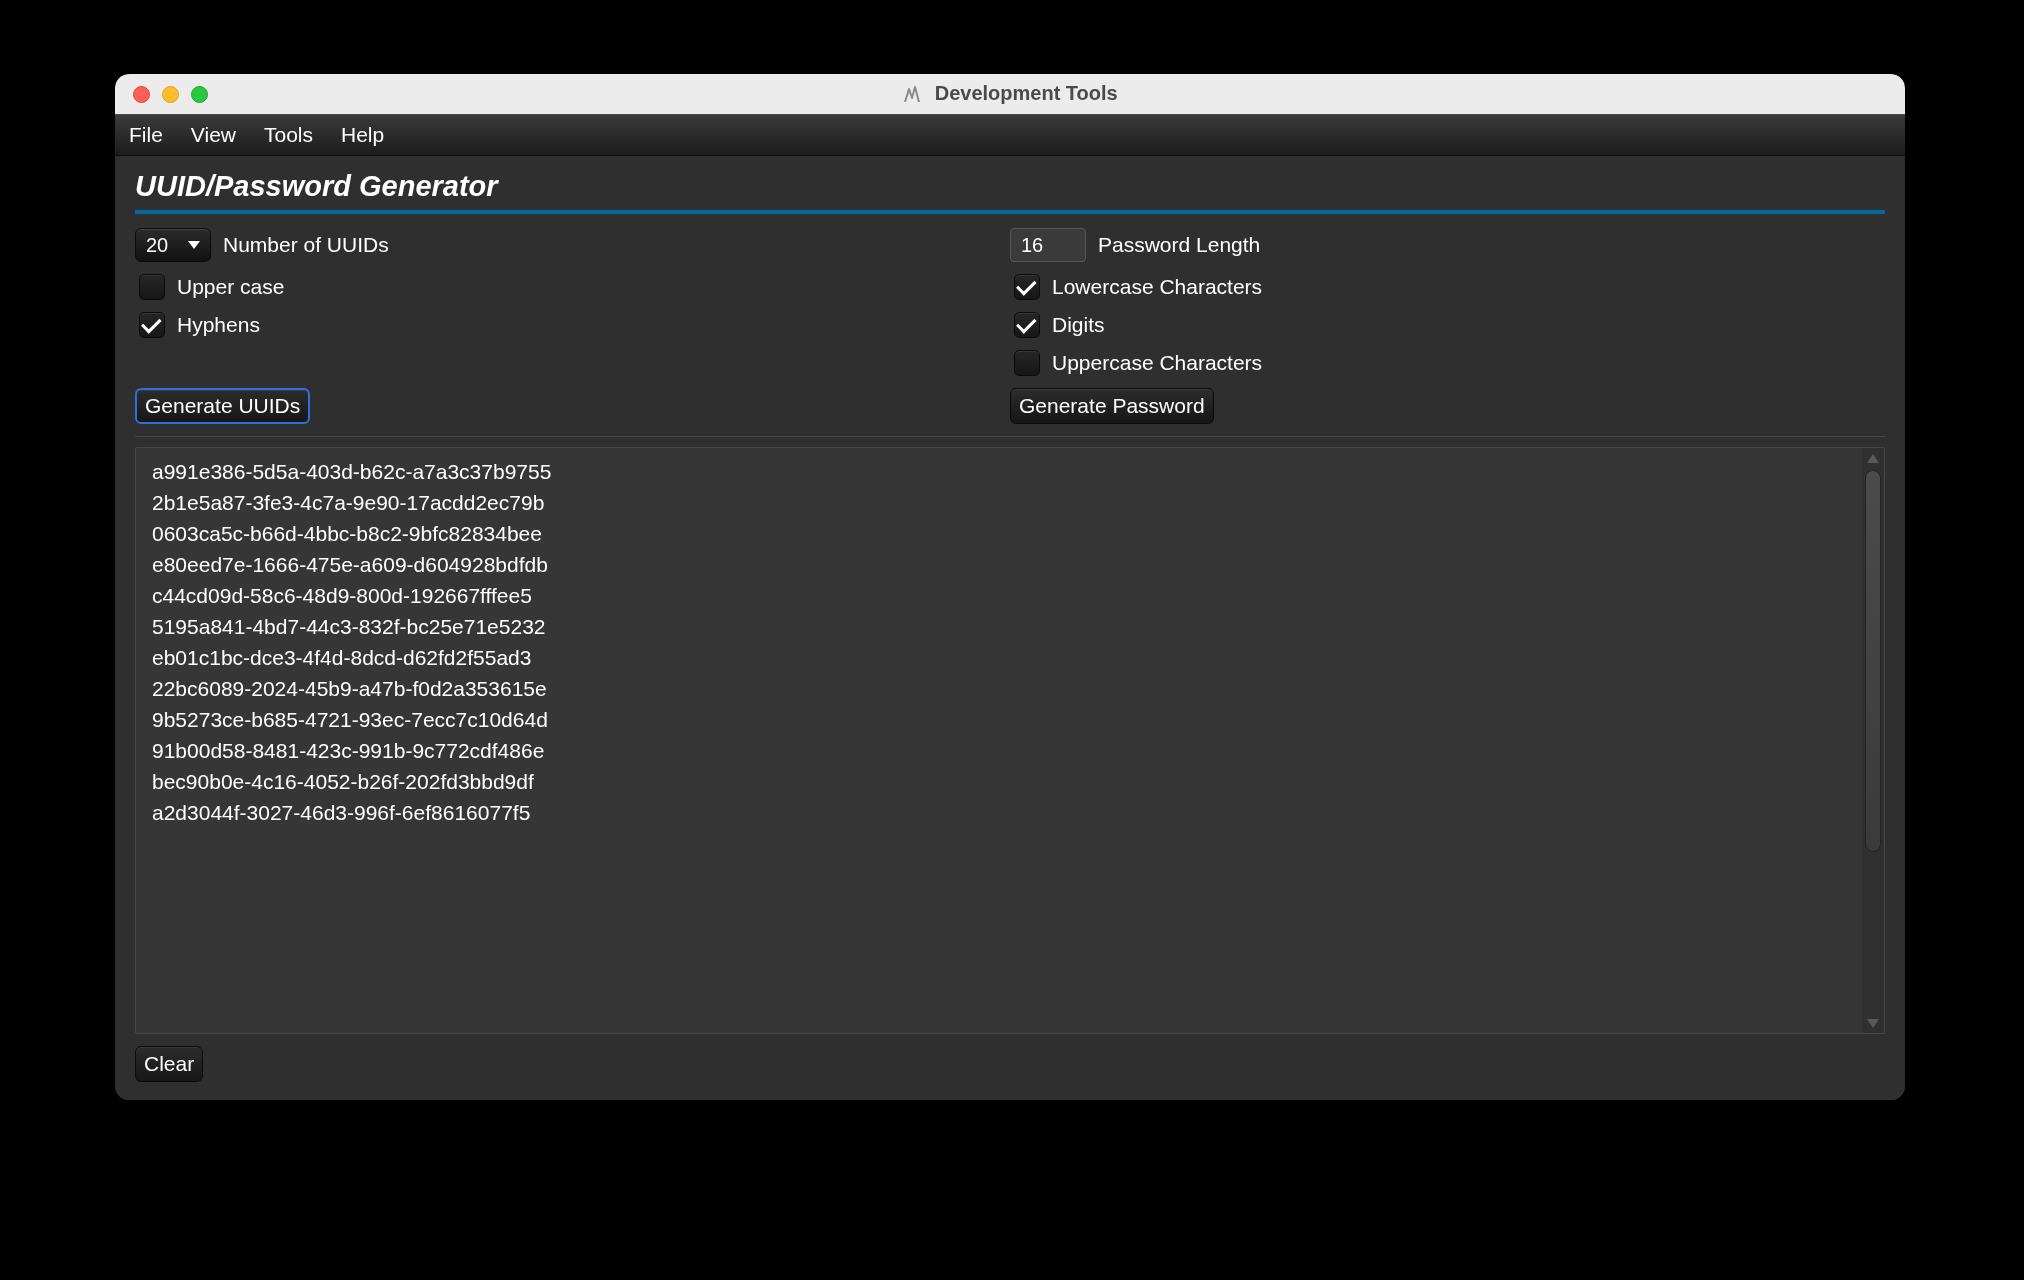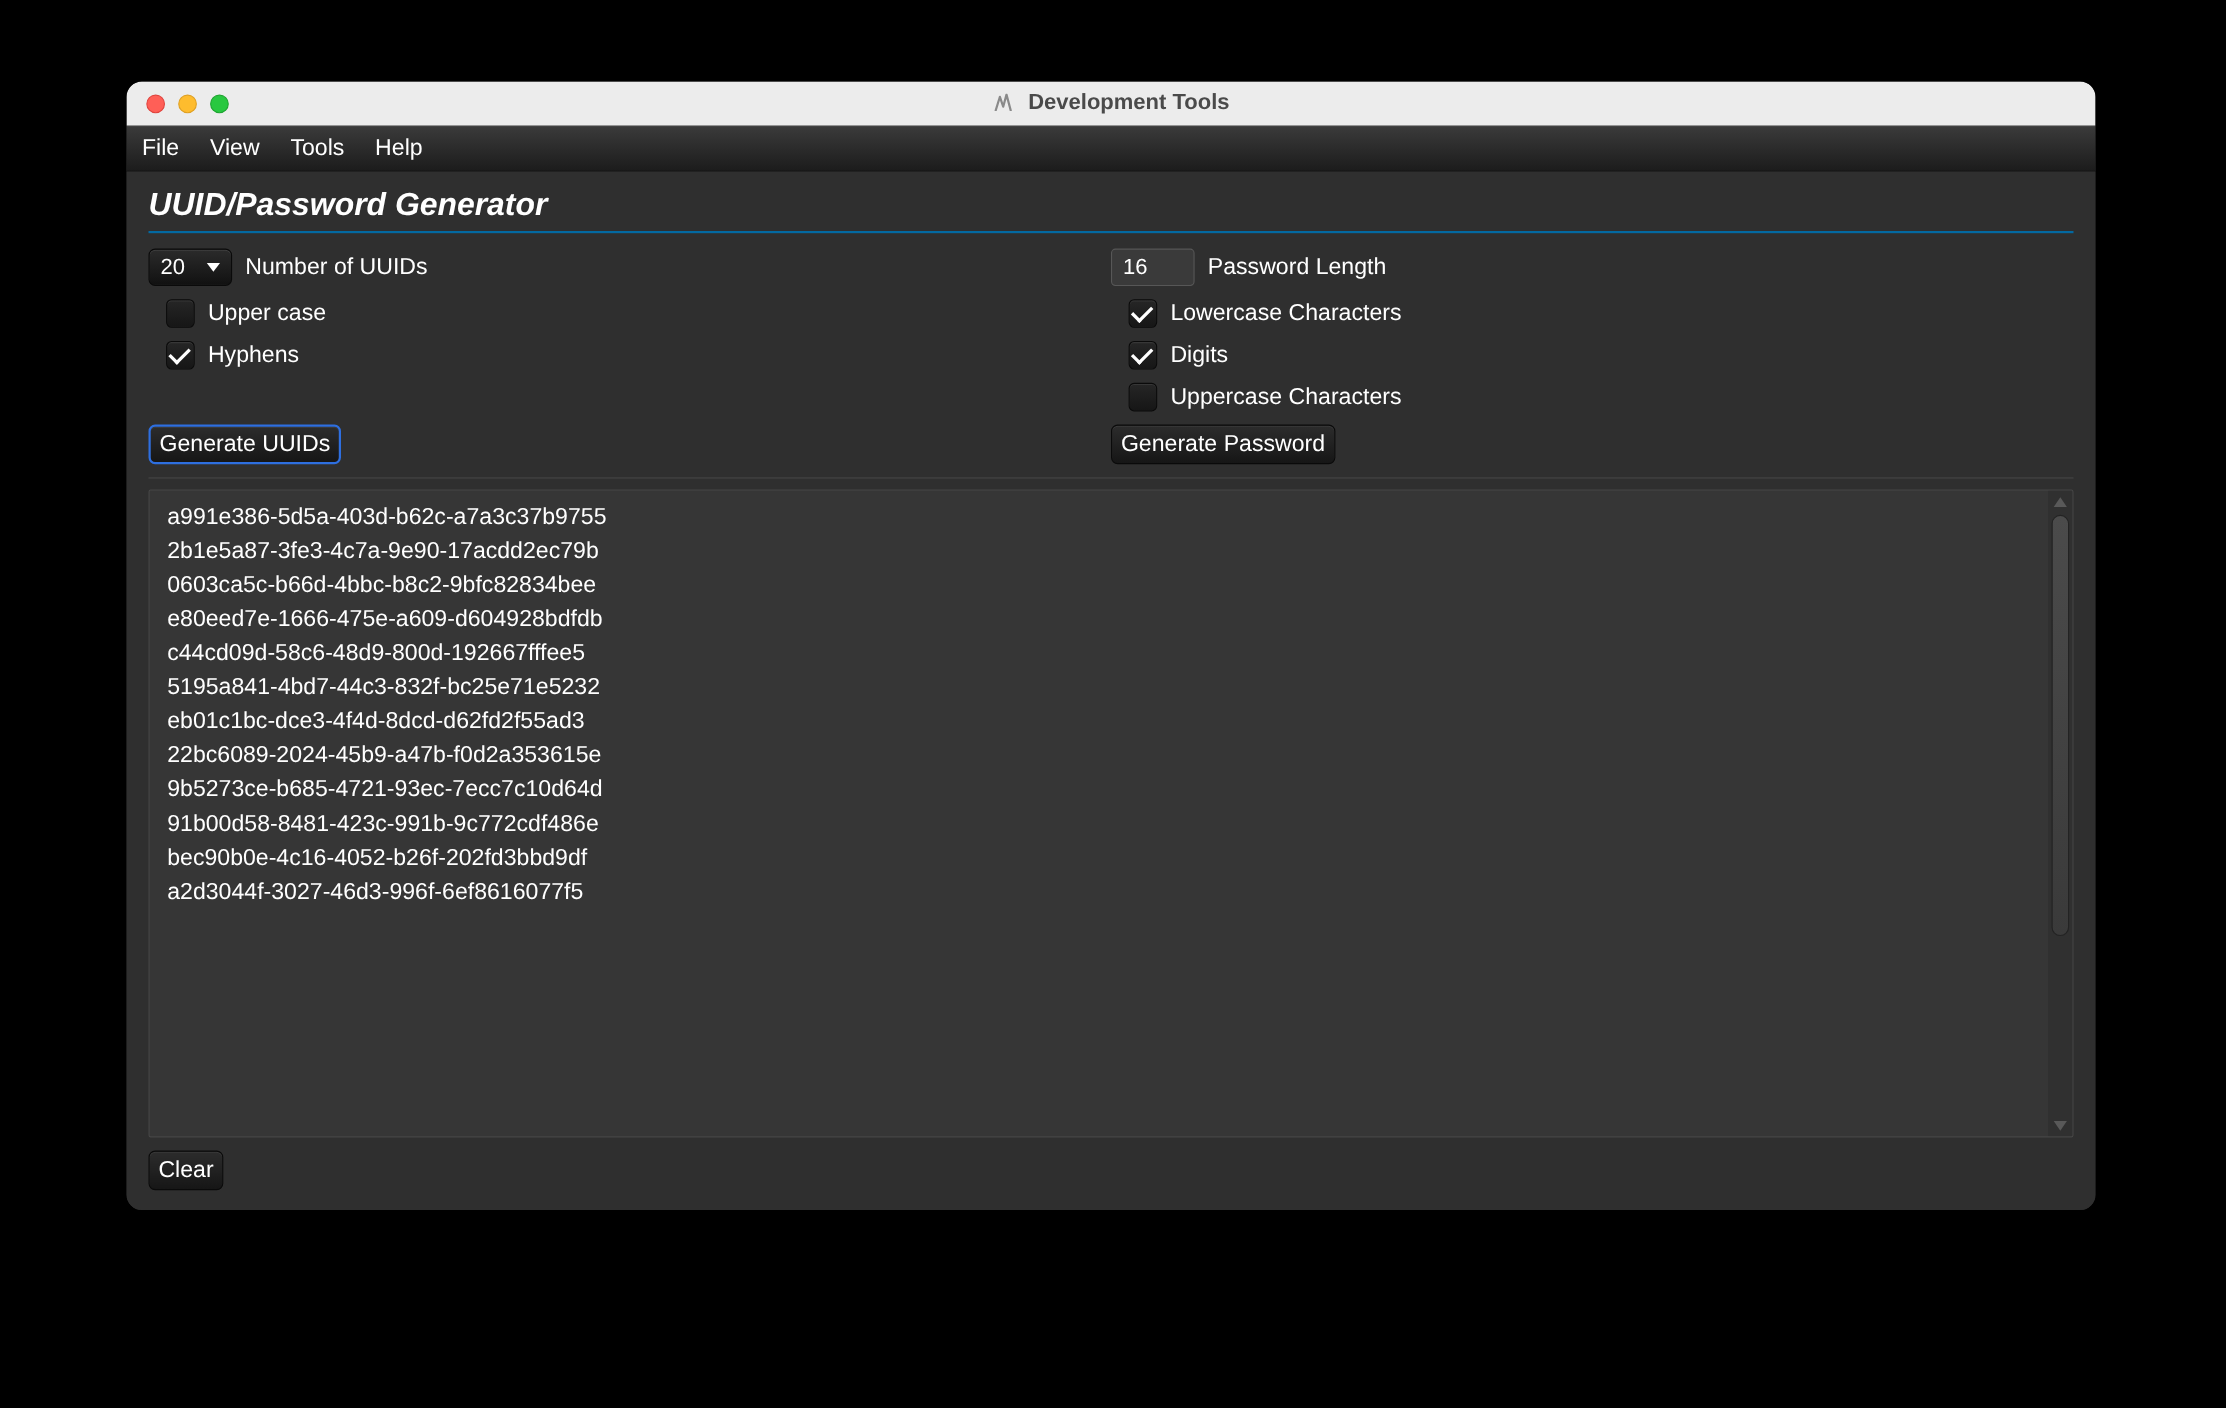--- a/index.html
+++ b/index.html
@@ -31,26 +31,26 @@
   .title-icon { display:inline-block; vertical-align:-2px; margin-right:8px; }
   .menubar {
     height: 42px;
     background: linear-gradient(#3b3b3b,#1c1c1c);
     border-bottom: 1px solid #0c0c0c;
     box-shadow: inset 0 1px 0 rgba(255,255,255,0.08);
     display:flex; align-items:center; padding:0 14px; gap: 28px;
   }
   .menuitem { color:#fff; font-size:21px; cursor:default; }
   .content { flex:1; background:#2f2f2f; padding: 14px 20px 18px 20px; display:flex; flex-direction:column; }
-  .page-title { color:#fff; font-size:29px; font-weight:700; font-style:italic; border-bottom:2px solid #0369a1; padding-bottom:7px; margin-bottom:14px; }
+  .page-title { color:#fff; font-size:29px; font-weight:700; font-style:italic; border-bottom:4px solid #0369a1; padding-bottom:7px; margin-bottom:14px; }
 
   .cols { display:flex; gap:0; border-bottom:1px solid #474747; padding-bottom:12px; margin-bottom:10px;}
   .col { flex:0 0 50%; display:flex; flex-direction:column; gap:12px; padding-right:10px;}
   .row { display:flex; align-items:center; gap:12px; }
-  .row.indent { margin-left:16px; }
+  .row.indent { margin-left:4px; }
 
   .select {
     width:76px; height:34px; background:linear-gradient(#2b2b2b,#111);
     border:1px solid #0a0a0a; border-radius:6px; color:#fff; font-size:20px;
     display:flex; align-items:center; justify-content:space-between; padding:0 10px;
     box-shadow: inset 0 1px 0 rgba(255,255,255,0.1);
   }
   .caret { width:0;height:0;border-left:6px solid transparent;border-right:6px solid transparent;border-top:8px solid #fff; }
   .numinput {
     width:76px; height:34px; background:#3a3a3a; border:1px solid #575757; border-radius:4px;

